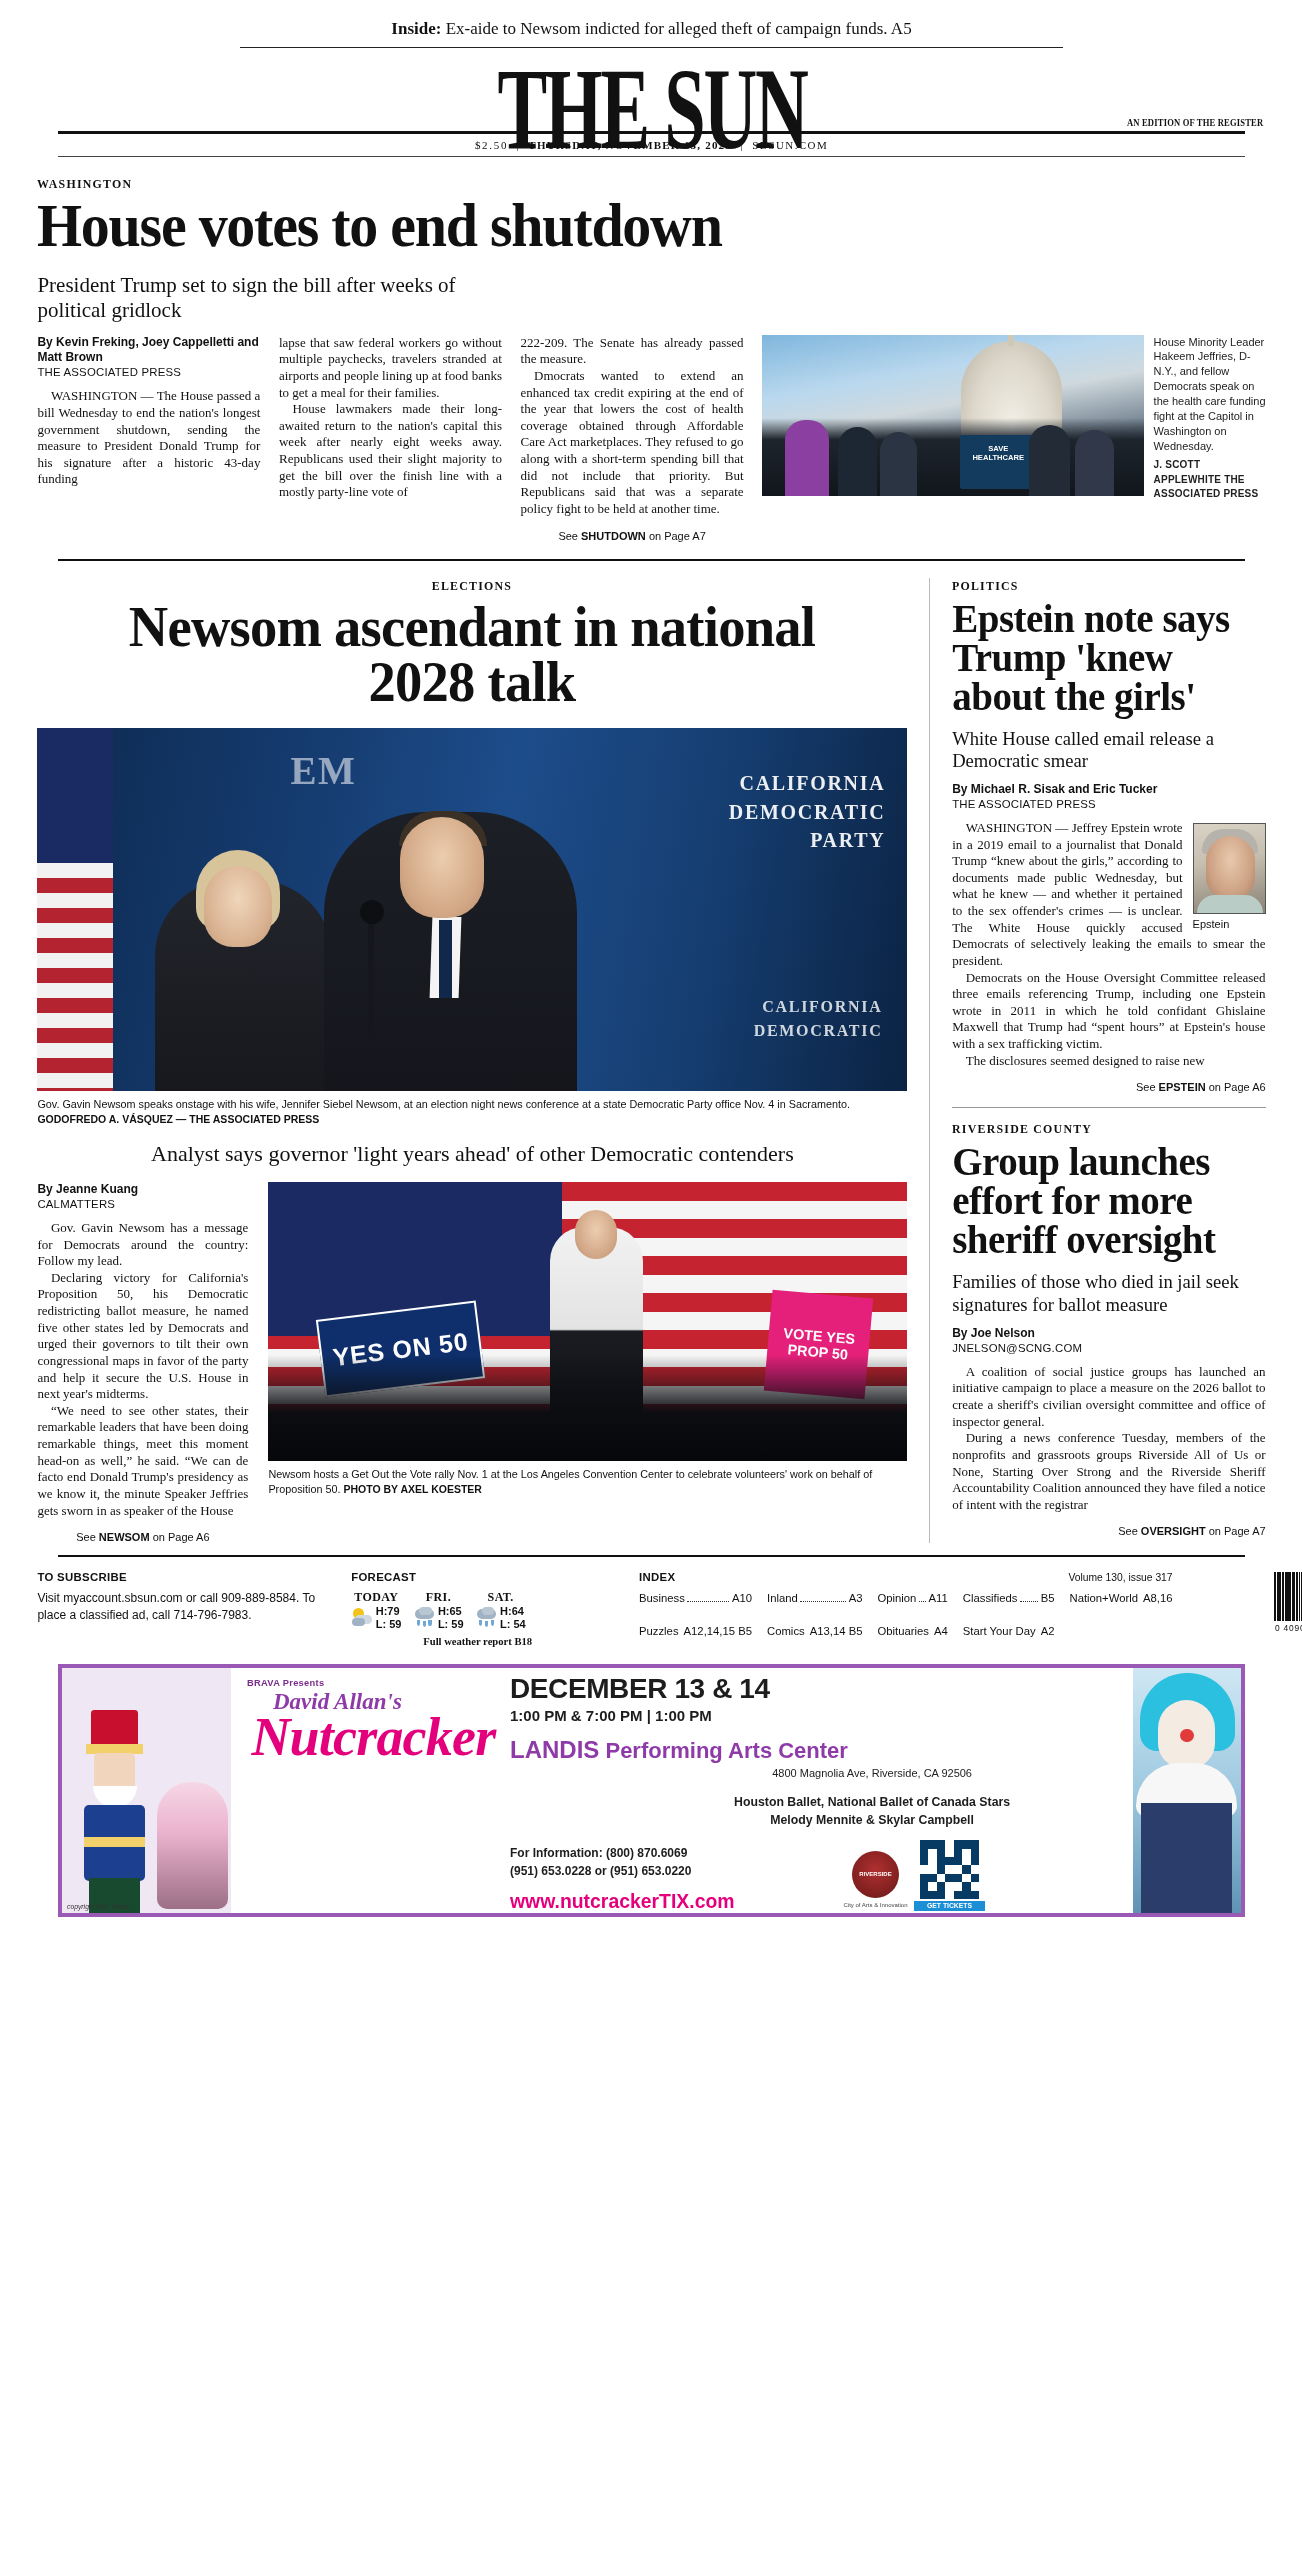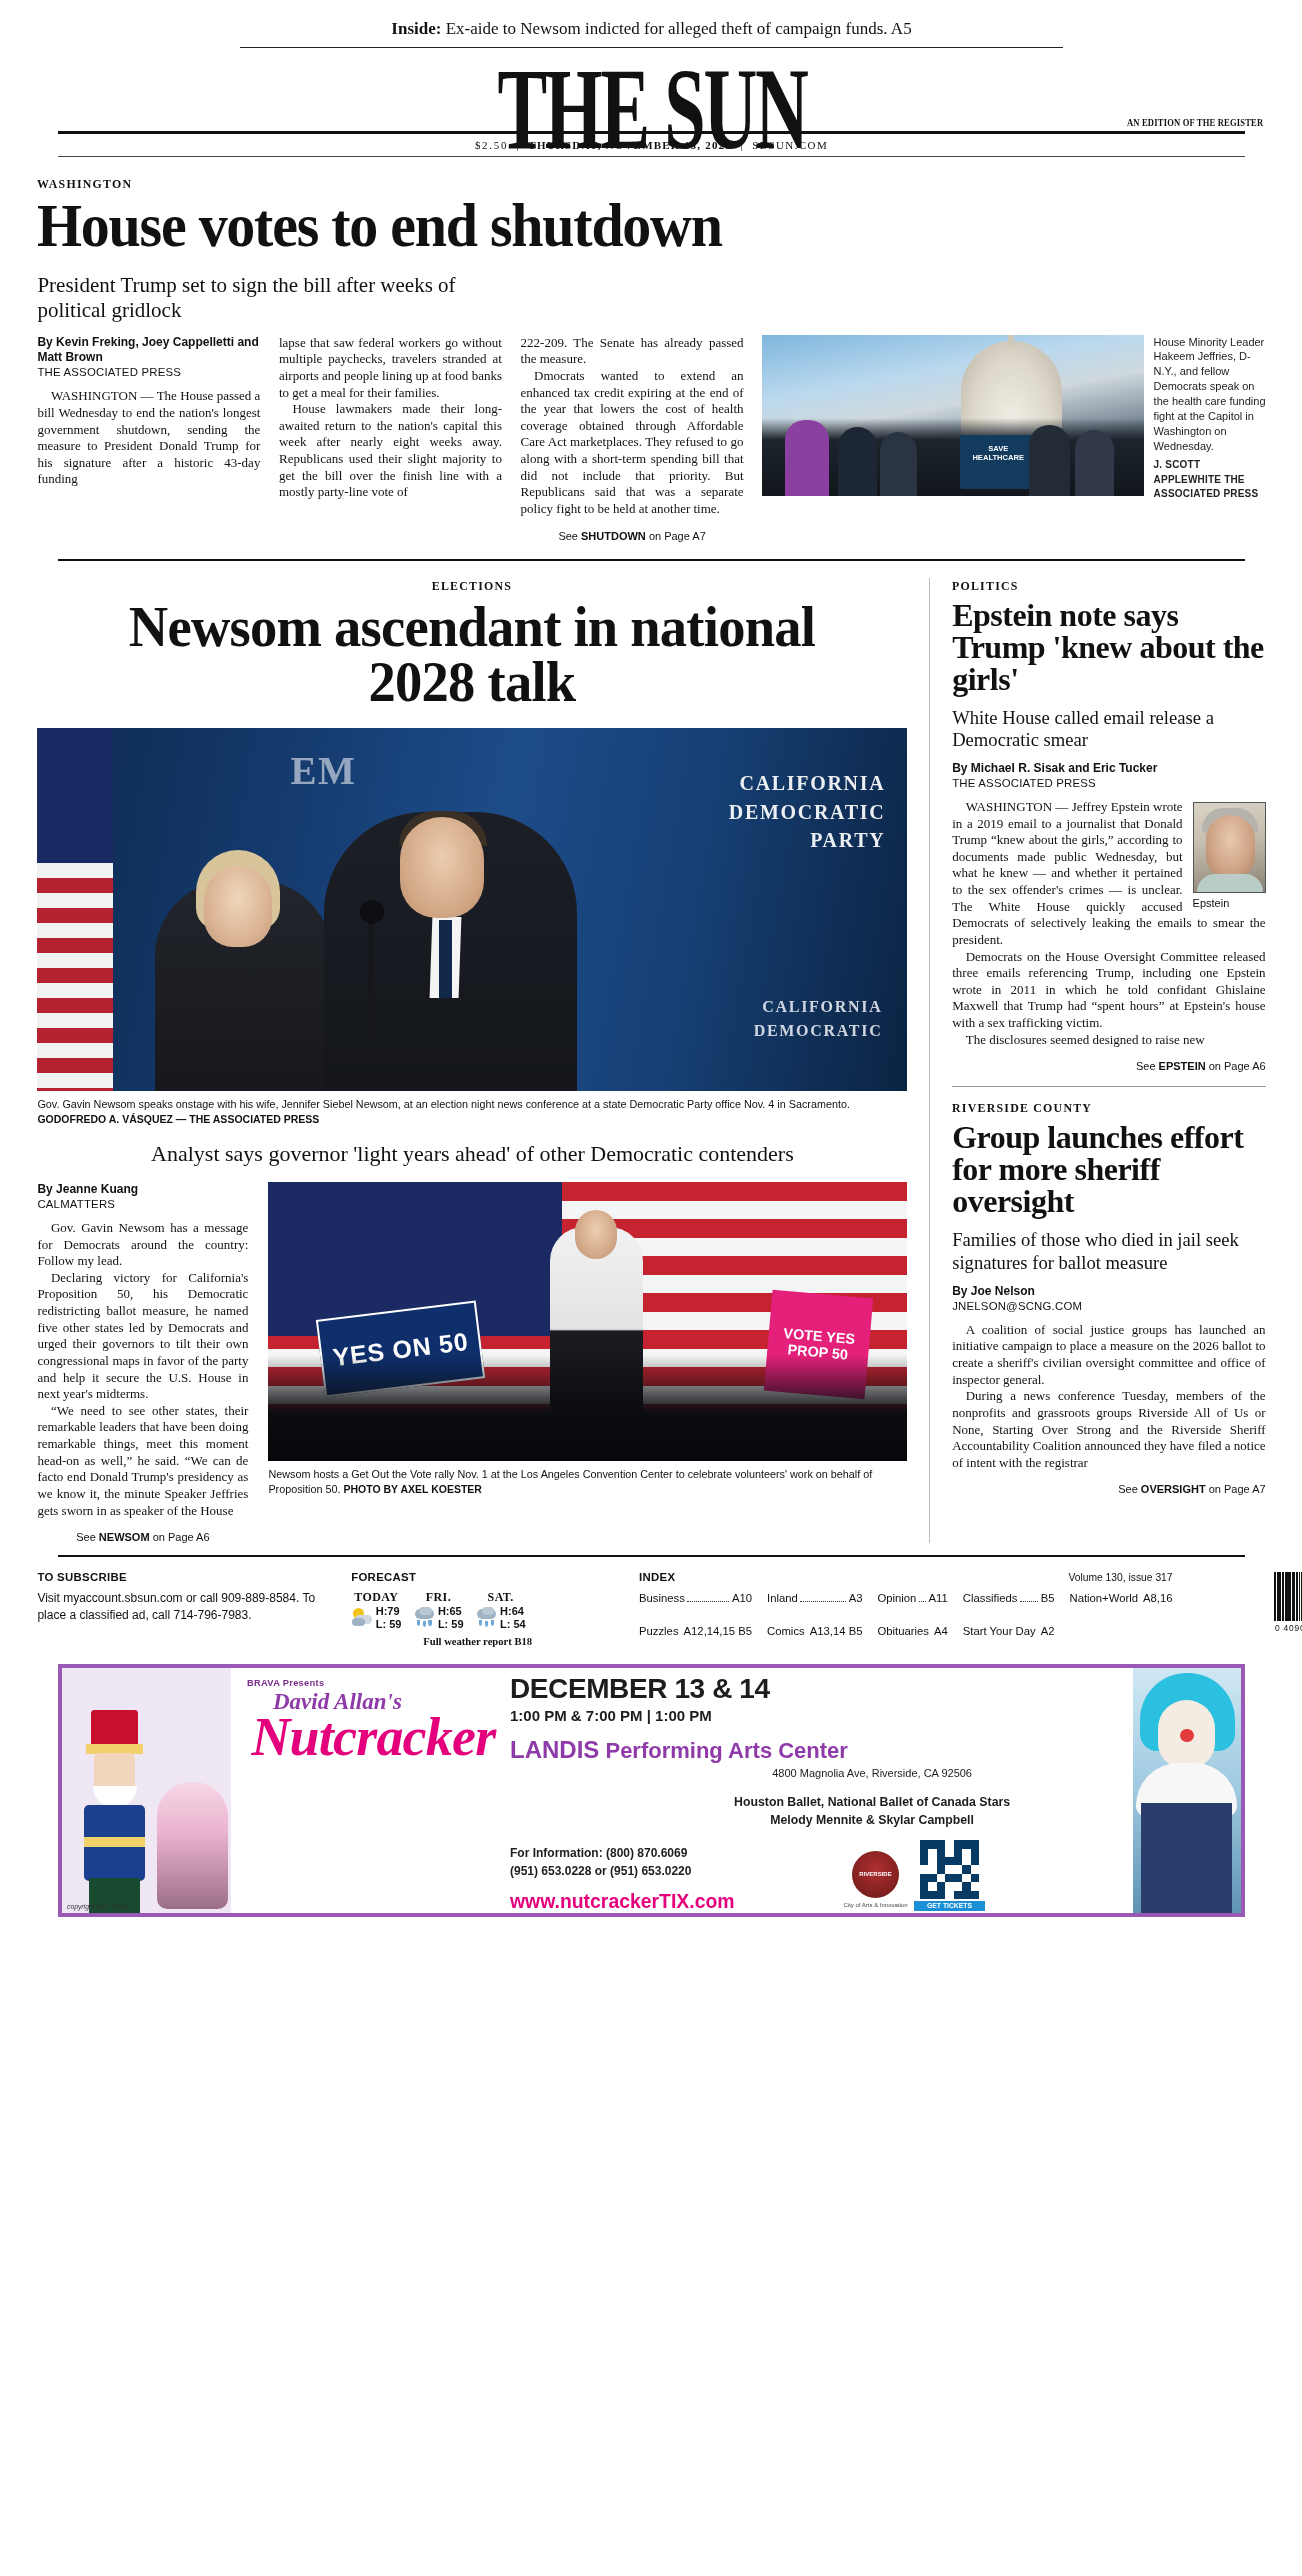--- a/index.html
+++ b/index.html
@@ -315,21 +315,21 @@
     text-align:center; line-height:1.05;
   }
   .rp-dark{
     position:absolute; left:0; right:0; bottom:0; height:38%;
     background: linear-gradient(180deg, rgba(10,12,16,0) 0%, #0b0d11 55%, #05070a 100%);
   }
 
   
   .rc-head-lg {
     font-family:"Liberation Serif",serif; font-weight:700;
-    font-size: 32px; line-height: 1.0; letter-spacing:-0.5px;
+    font-size: 39px; line-height: 1.0; letter-spacing:-0.5px;
   }
   .rc-deck {
     font-family:"Liberation Serif",serif; font-size: 18.6px; line-height:1.2;
     padding-top: 12px; padding-bottom: 10px;
   }
   .rc-body { font-family:"Liberation Serif",serif; font-size: 13px; line-height:1.28; text-align: justify; hyphens:auto;}
   .rc-body p { text-indent: 13.5px; }
   .mug {
     float: right; width: 73px; margin: 3.4px 0 1.7px 10px;
   }

